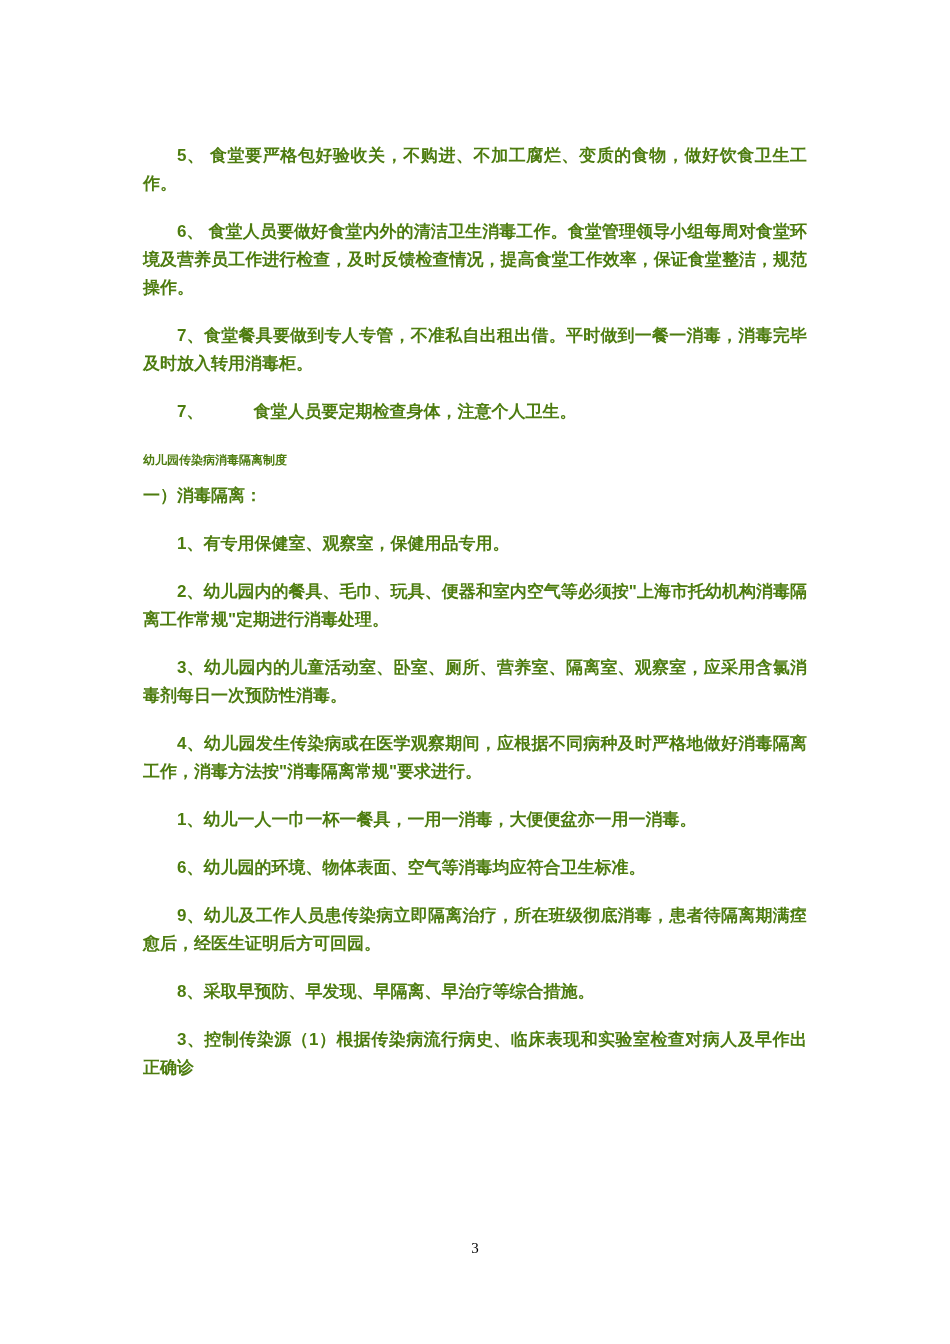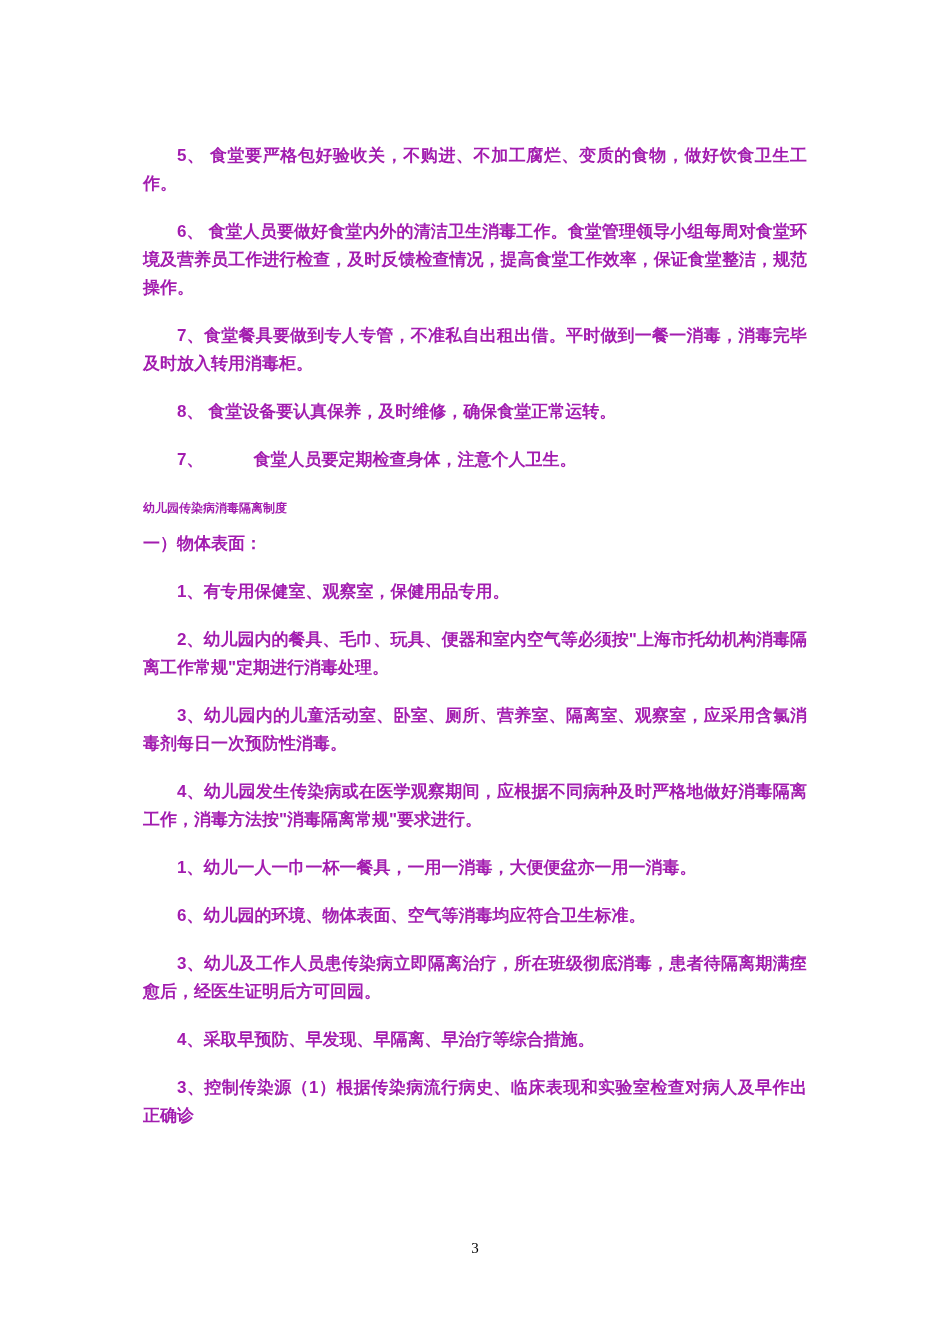--- a/index.html
+++ b/index.html
@@ -13,21 +13,21 @@
     height: 1344px;
     background: #ffffff;
     overflow: hidden;
     font-family: "Liberation Sans", sans-serif;
   }
   .content {
     position: absolute;
     left: 143px;
     top: 142px;
     width: 664px;
-    color: #a21caf;
+    color: #4d7c0f;
     font-weight: 700;
     font-size: 17px;
     line-height: 28px;
     text-align: justify;
   }
   .content p {
     margin: 0 0 20px 0;
     text-indent: 34px;
   }
   .content p.heading {
@@ -58,28 +58,27 @@
   }
 </style>
 </head>
 <body>
 
 <div class="page">
   <div class="content">
     <p>5、 食堂要严格包好验收关，不购进、不加工腐烂、变质的食物，做好饮食卫生工作。</p>
     <p>6、 食堂人员要做好食堂内外的清洁卫生消毒工作。食堂管理领导小组每周对食堂环境及营养员工作进行检查，及时反馈检查情况，提高食堂工作效率，保证食堂整洁，规范操作。</p>
     <p>7、食堂餐具要做到专人专管，不准私自出租出借。平时做到一餐一消毒，消毒完毕及时放入转用消毒柜。</p>
-    <p>8、 食堂设备要认真保养，及时维修，确保食堂正常运转。</p>
     <p><span>7、</span><span class="tab"></span><span>食堂人员要定期检查身体，注意个人卫生。</span></p>
     <p class="heading">幼儿园传染病消毒隔离制度</p>
-    <p class="flush">一）物体表面：</p>
+    <p class="flush">一）消毒隔离：</p>
     <p>1、有专用保健室、观察室，保健用品专用。</p>
     <p>2、幼儿园内的餐具、毛巾、玩具、便器和室内空气等必须按"上海市托幼机构消毒隔离工作常规"定期进行消毒处理。</p>
     <p>3、幼儿园内的儿童活动室、卧室、厕所、营养室、隔离室、观察室，应采用含氯消毒剂每日一次预防性消毒。</p>
     <p>4、幼儿园发生传染病或在医学观察期间，应根据不同病种及时严格地做好消毒隔离工作，消毒方法按"消毒隔离常规"要求进行。</p>
     <p>1、幼儿一人一巾一杯一餐具，一用一消毒，大便便盆亦一用一消毒。</p>
     <p>6、幼儿园的环境、物体表面、空气等消毒均应符合卫生标准。</p>
-    <p>3、幼儿及工作人员患传染病立即隔离治疗，所在班级彻底消毒，患者待隔离期满痓愈后，经医生证明后方可回园。</p>
-    <p>4、采取早预防、早发现、早隔离、早治疗等综合措施。</p>
+    <p>9、幼儿及工作人员患传染病立即隔离治疗，所在班级彻底消毒，患者待隔离期满痓愈后，经医生证明后方可回园。</p>
+    <p>8、采取早预防、早发现、早隔离、早治疗等综合措施。</p>
     <p>3、控制传染源（1）根据传染病流行病史、临床表现和实验室检查对病人及早作出正确诊</p>
   </div>
   <div class="page-number">3</div>
 </div>
 
 </body></html>

